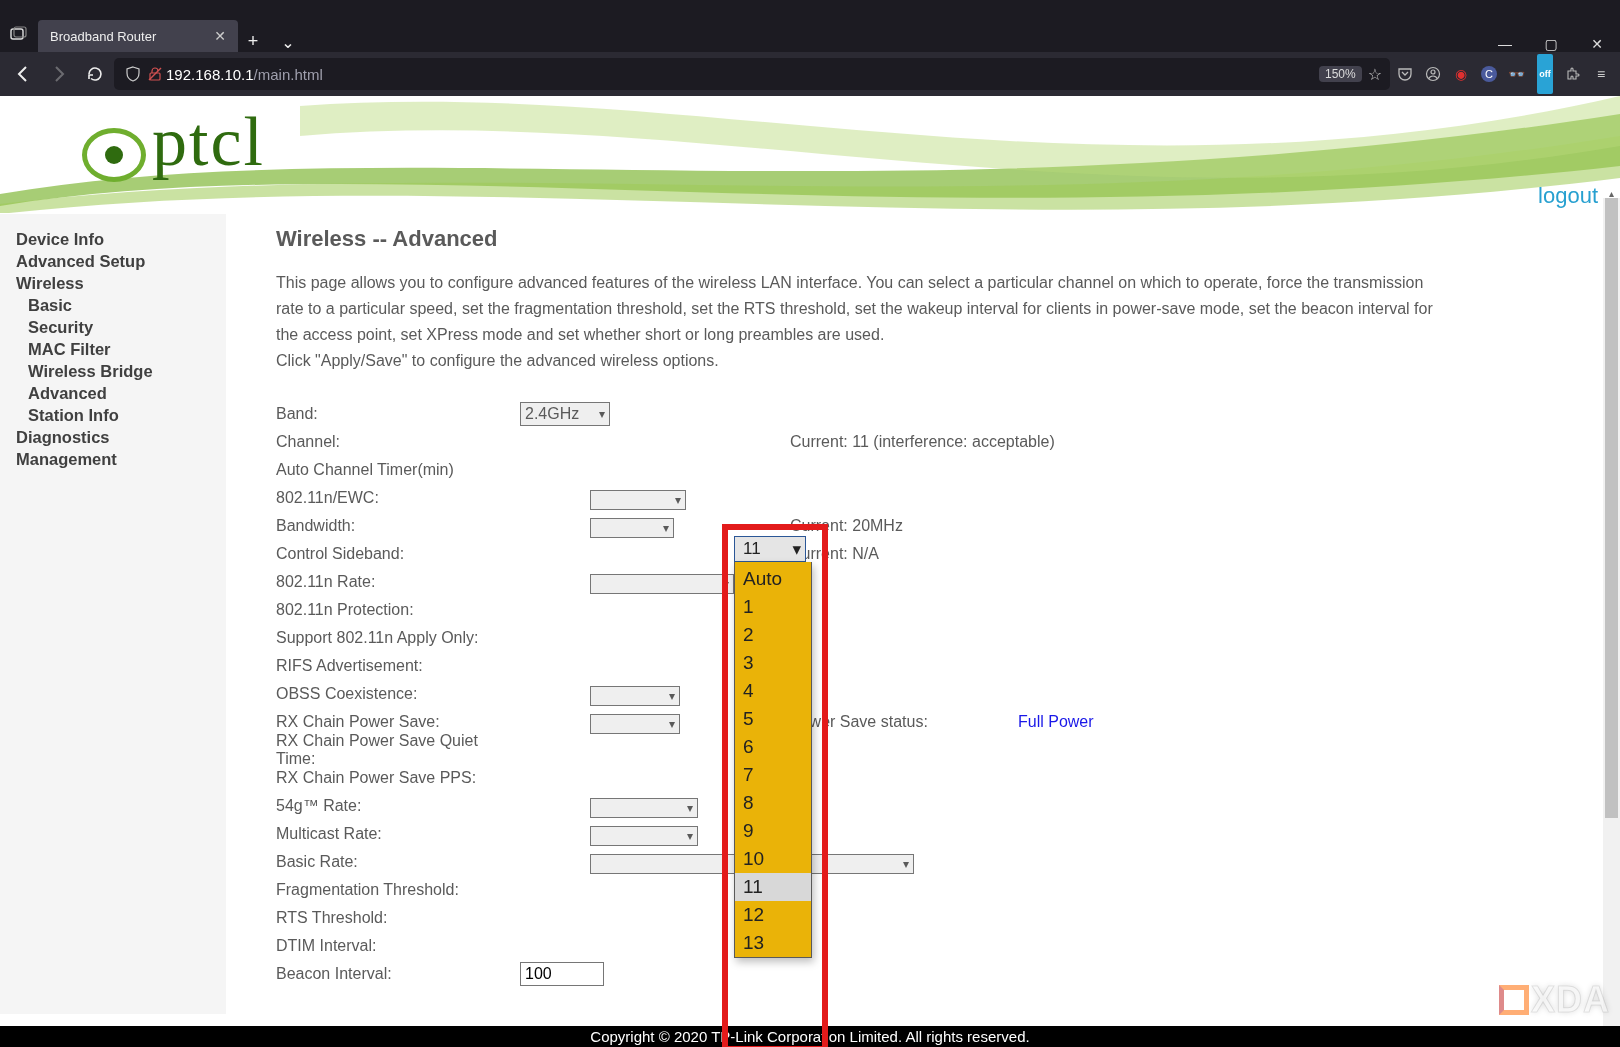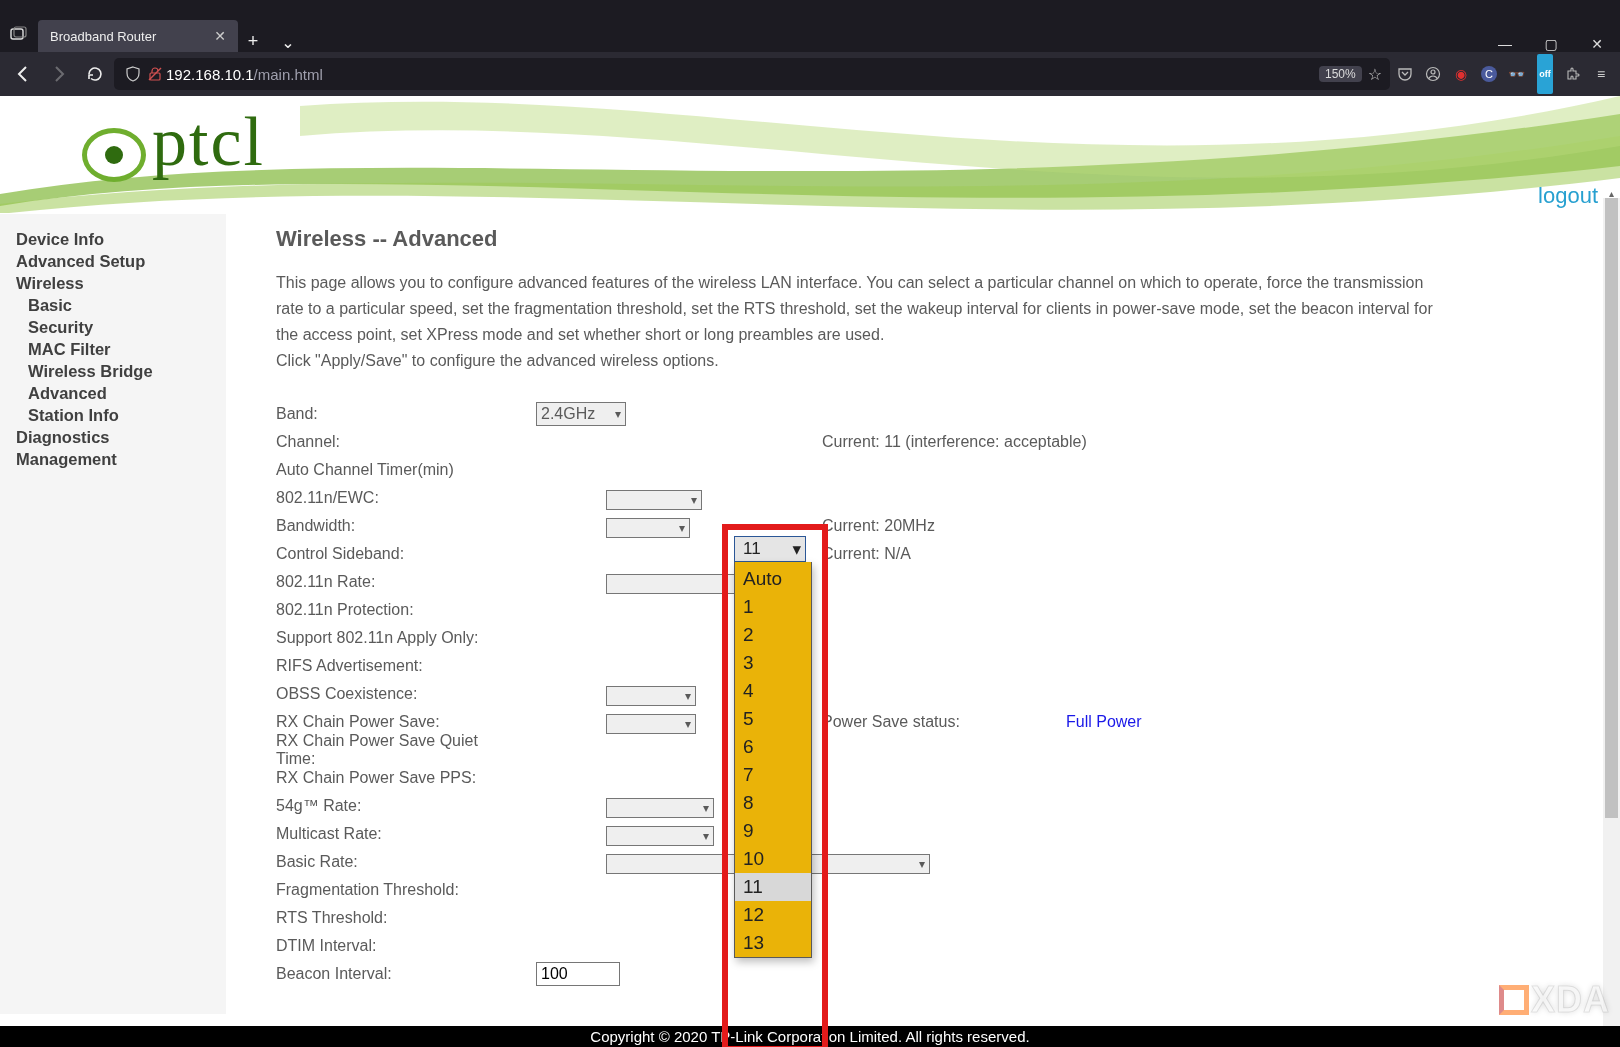--- a/index.html
+++ b/index.html
@@ -42,21 +42,21 @@
   .sidebar a { display: block; color: #404040; text-decoration: none; font-size: 16.5px; line-height: 22px; }
   .sidebar .top { font-weight: 700; }
   .sidebar .sub { margin-left: 12px; font-weight: 700; }
   .sidebar .active { color: #404040; }
 
   .main { flex: 1; position: relative; padding: 12px 50px 0 50px; color: #5a5a5a; font-size: 16px; }
   .h { font-weight: 700; color: #5a5a5a; font-size: 22px; }
   .desc { margin-top: 18px; line-height: 26px; max-width: 1160px; }
 
   .form { margin-top: 26px; position: relative; }
-  .row { display: flex; align-items: center; height: 28px; margin-bottom: 0; gap: 16px; }
+  .row { display: flex; align-items: center; height: 28px; margin-bottom: 0; }
   .row .lab { width: 244px; }
   .row .fld { width: 270px; position: relative; }
   .row .side { margin-left: 0; }
   select, .selbox, input[type=text] { font-size: 16px; font-family: inherit; border: 1px solid #767676; background: #efefef; padding: 2px 4px; }
   input[type=text] { background: #fff; }
   .selbox { display: inline-flex; align-items: center; justify-content: space-between; }
   .caret { font-size: 12px; padding-left: 6px; }
   .link { color: #1a18e8; }
 
   

